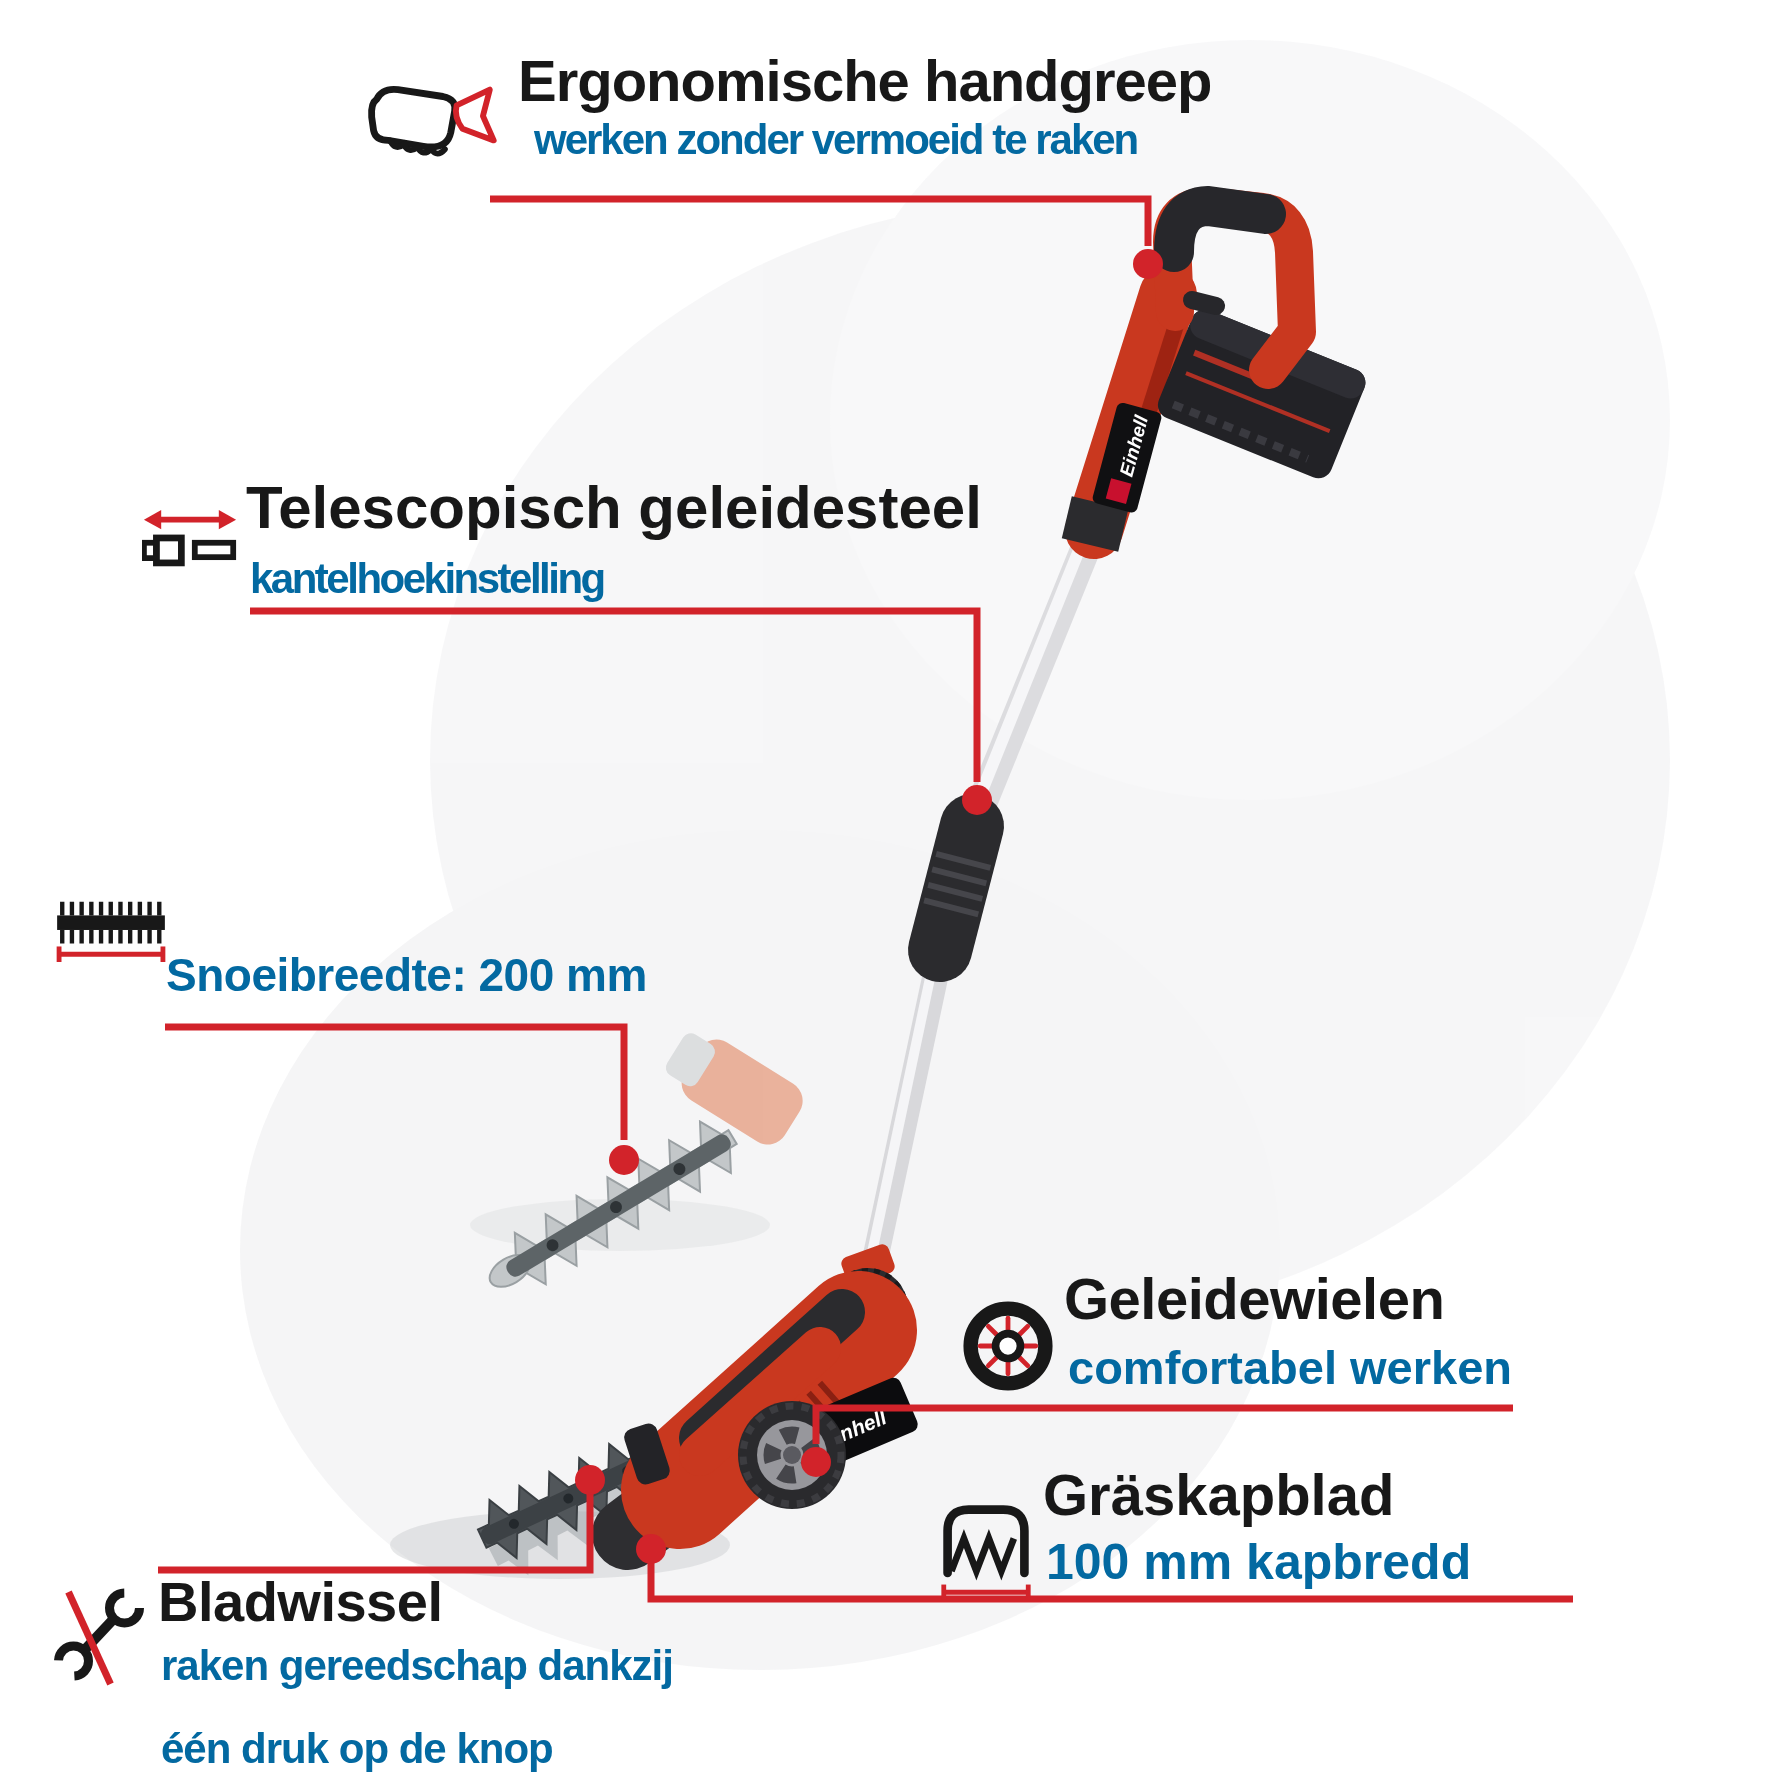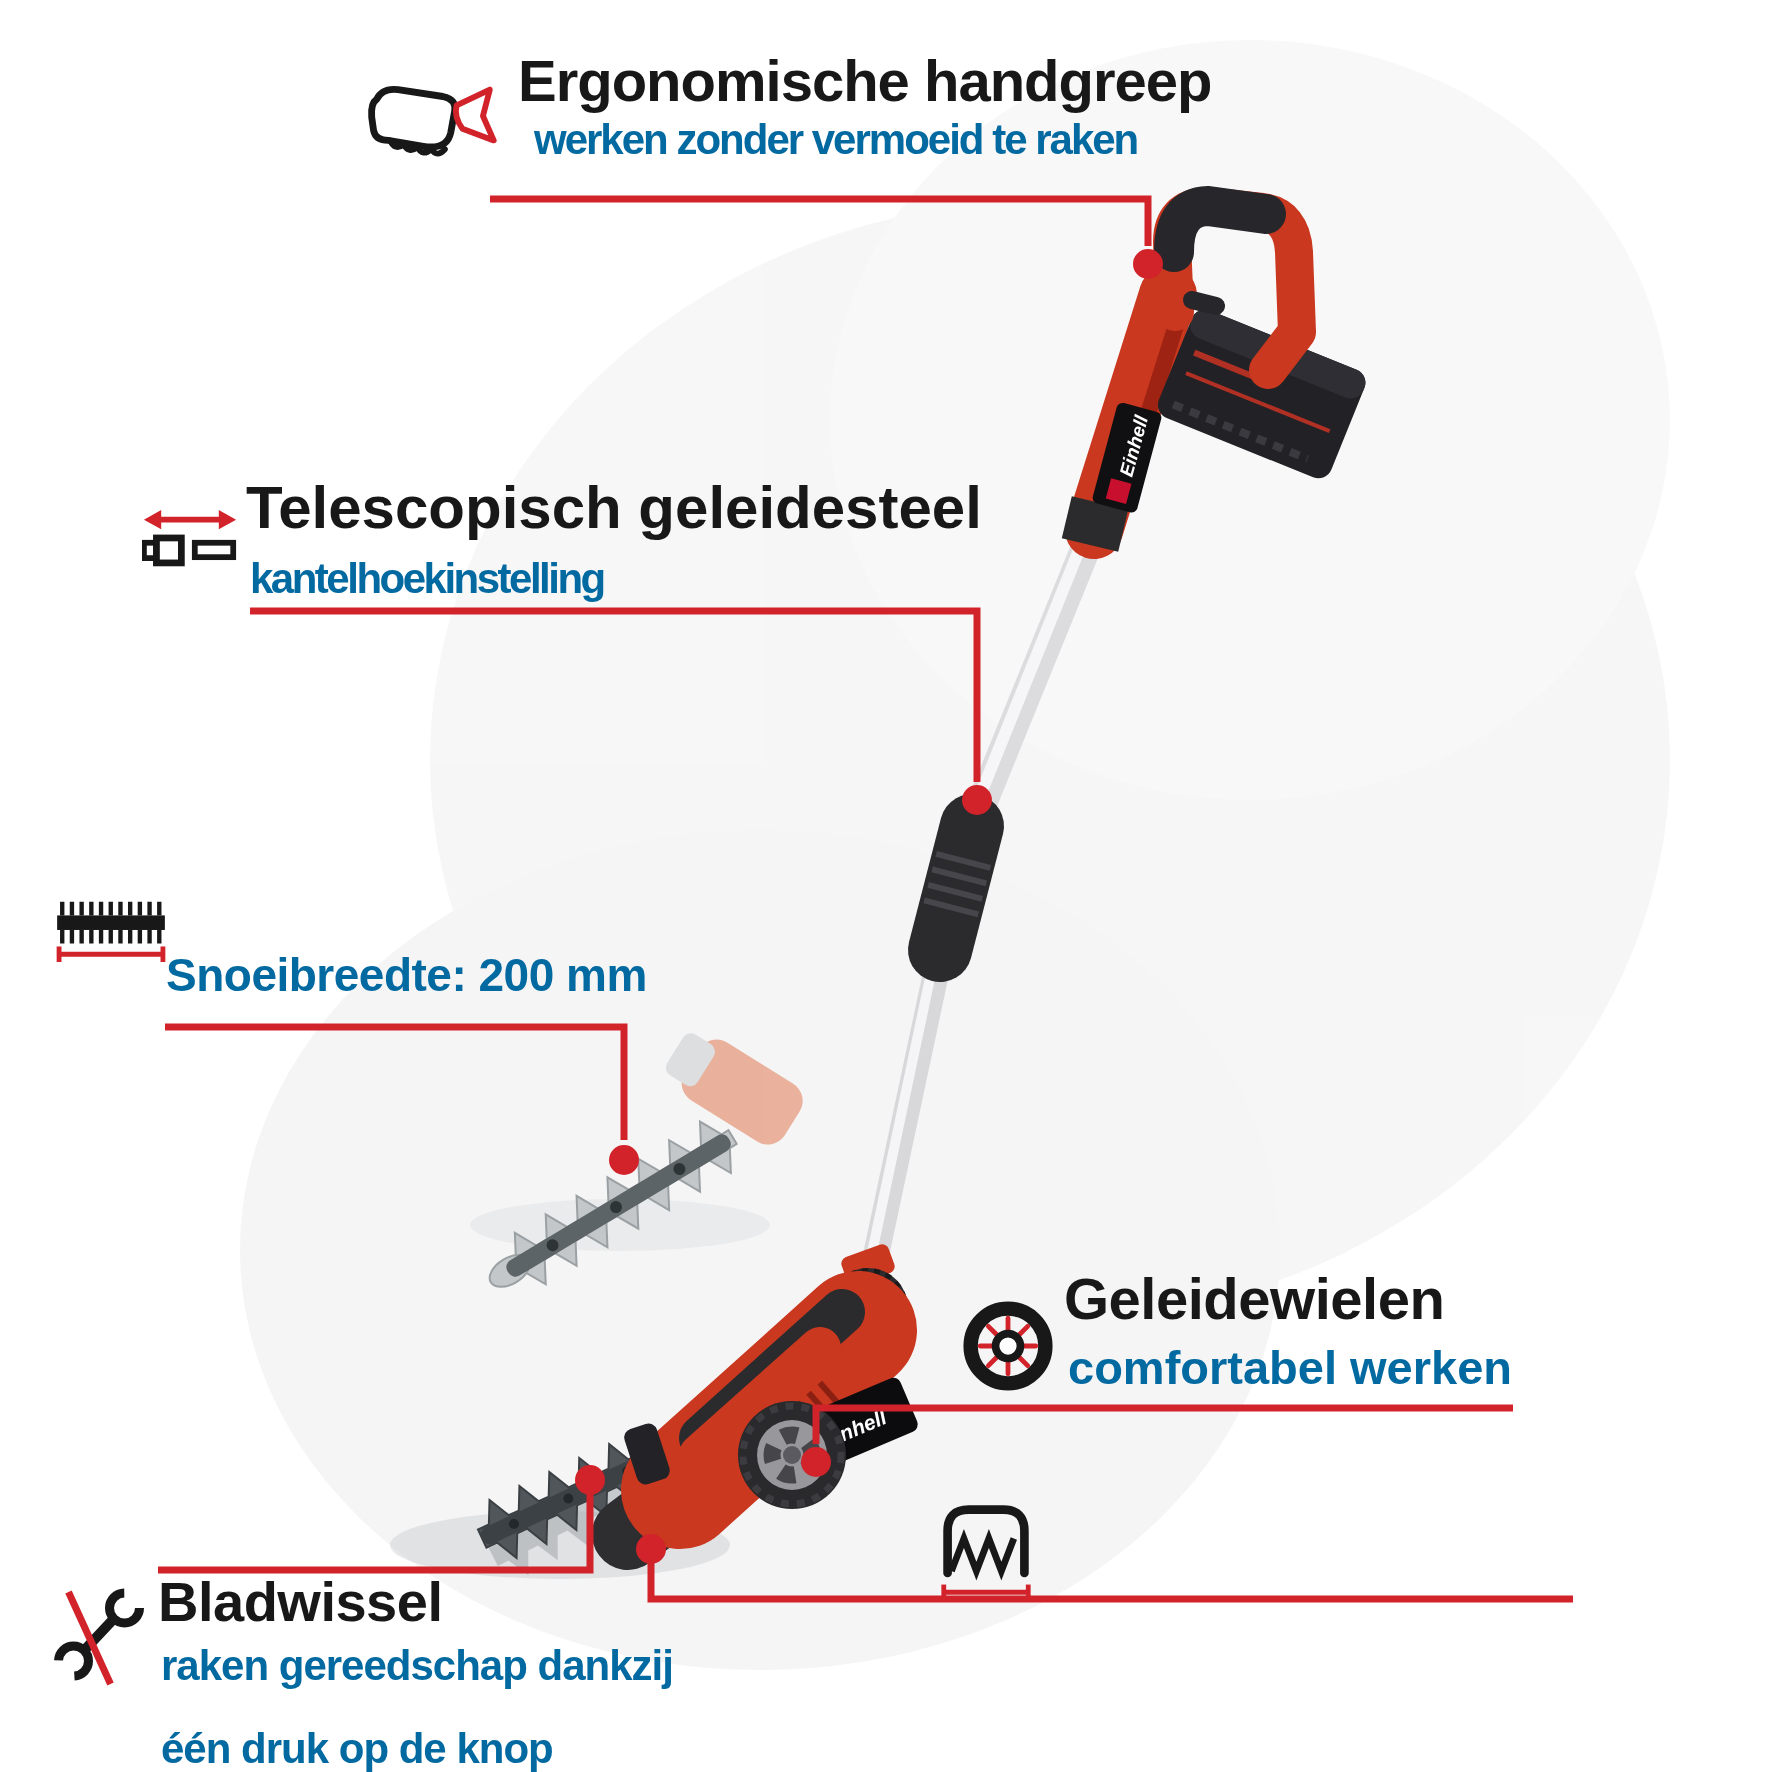--- a/index.html
+++ b/index.html
@@ -188,20 +188,22 @@
   <div class="ct" style="left:1064px;top:1270px;font-size:58px;letter-spacing:-0.5px;">Geleidewielen</div>
   <div class="cs" style="left:1068px;top:1344px;font-size:47px;">comfortabel werken</div>
 
   <svg class="icon" style="left:938px;top:1498px;width:96px;height:104px;" viewBox="0 0 100 108">
     <path d="M 10,78 L 10,34 Q 10,12 32,12 L 68,12 Q 90,12 90,34 L 90,78" fill="none" stroke="#181818" stroke-width="9" stroke-linecap="round"></path>
     <path d="M 14,76 L 27,42 L 40,76 L 53,42 L 66,76 L 79,42" fill="none" stroke="#181818" stroke-width="7" stroke-linejoin="miter"></path>
     <line x1="5" y1="98" x2="95" y2="98" stroke="#d2232a" stroke-width="5"></line>
     <line x1="6" y1="90" x2="6" y2="106" stroke="#d2232a" stroke-width="5"></line>
     <line x1="94" y1="90" x2="94" y2="106" stroke="#d2232a" stroke-width="5"></line>
   </svg>
+  <div class="ct" style="left:1043px;top:1466px;font-size:58px;">Gräskapblad</div>
+  <div class="cs" style="left:1046px;top:1537px;font-size:50px;">100 mm kapbredd</div>
 
   <svg class="icon" style="left:46px;top:1580px;width:106px;height:112px;" viewBox="0 0 105 112">
     <circle cx="78" cy="28" r="15" fill="none" stroke="#181818" stroke-width="9" stroke-dasharray="70 25"></circle>
     <circle cx="27" cy="81" r="15" fill="none" stroke="#181818" stroke-width="9" stroke-dasharray="70 25" stroke-dashoffset="47.5"></circle>
     <line x1="38" y1="70" x2="68" y2="38" stroke="#181818" stroke-width="10"></line>
     <line x1="22" y1="12" x2="64" y2="104" stroke="#d2232a" stroke-width="7"></line>
   </svg>
   <div class="ct" style="left:158px;top:1574px;font-size:56px;letter-spacing:-0.5px;">Bladwissel</div>
   <div class="cs" style="left:161px;top:1645px;font-size:42px;letter-spacing:-1px;">raken gereedschap dankzij</div>
   <div class="cs" style="left:161px;top:1698px;font-size:42px;letter-spacing:-1px;margin-top:30px;">één druk op de knop</div>

